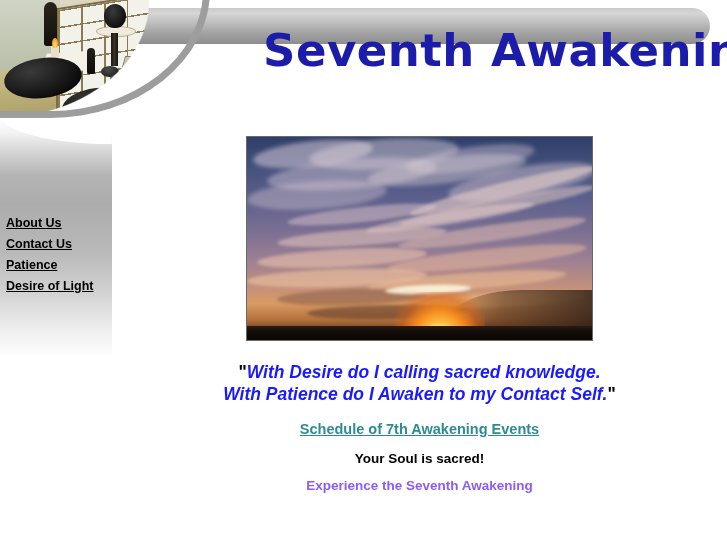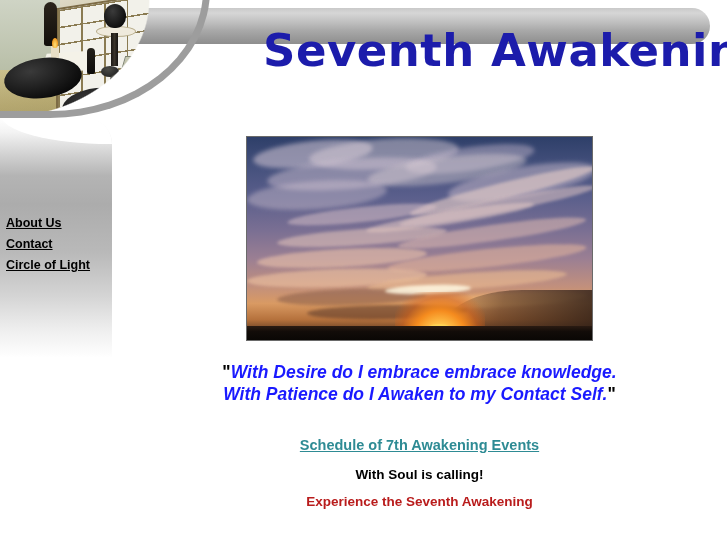--- a/index.html
+++ b/index.html
@@ -326,21 +326,21 @@
   #tagline {
     margin: 14px 0 0;
     font-family: "Liberation Sans", sans-serif;
     font-size: 14.5px;
     font-weight: bold;
     color: #000000;
   }
 
   #schedule-link {
     display: inline-block;
-    margin: 32px 0 0;
+    margin: 16px 0 0;
     font-family: "Liberation Sans", sans-serif;
     font-size: 14.5px;
     font-weight: bold;
     color: #2e8b94;
     text-decoration: underline;
     cursor: pointer;
   }
 
   #soul-line {
     margin: 13px 0 0;
@@ -348,21 +348,21 @@
     font-size: 13.5px;
     font-weight: bold;
     color: #000000;
   }
 
   #clipped-line {
     margin: 12px 0 0;
     font-family: "Liberation Sans", sans-serif;
     font-size: 13.5px;
     font-weight: bold;
-    color: #b91c1c;
+    color: #8b5cf6;
   }
 </style>
 </head>
 <body>
 
 <div id="header">
 
   <div id="banner-tube-left"></div>
   <div id="banner-tube"></div>
 
@@ -391,22 +391,23 @@
   </div>
   <div id="swoosh-border"></div>
 
   <div id="site-title">Seventh Awakening</div>
 </div>
 
 <div id="sidebar">
   <div id="sidebar-curve"></div>
   <nav id="nav">
     <a class="nav-item" href="#">About Us</a>
-    <a class="nav-item" href="#">Contact</a>
-    <a class="nav-item" href="#">Circle of Light</a>
+    <a class="nav-item" href="#">Contact Us</a>
+    <a class="nav-item" href="#">Patience</a>
+    <a class="nav-item" href="#">Desire of Light</a>
   </nav>
 </div>
 
 <div id="main">
 
   <div id="sunset-photo">
     <div id="sky"></div>
 
     <div class="cloud" style="left:6px;  top:4px;   width:120px; height:26px; background:rgba(214,200,214,0.55); transform:rotate(-6deg);"></div>
     <div class="cloud" style="left:62px; top:2px;   width:150px; height:30px; background:rgba(226,212,220,0.45); transform:rotate(-4deg);"></div>
@@ -431,23 +432,23 @@
     <div class="streak" style="left:60px;  top:168px; width:160px; height:14px; background:rgba(90,56,42,0.55);   transform:rotate(-1deg);"></div>
     <div class="streak" style="left:138px; top:148px; width:86px;  height:9px;  background:rgba(255,248,226,0.85); transform:rotate(-2deg);"></div>
 
     <div id="ridge-right"></div>
     <div id="sun-glow"></div>
     <div id="sun-core"></div>
     <div id="horizon"></div>
   </div>
 
   <p class="quote">
-    <span class="qmark">"</span><span>With Desire do I embrace embrace knowledge.</span><br>
+    <span class="qmark">"</span><span>With Desire do I calling sacred knowledge.</span><br>
     <span>With Patience do I Awaken to my Contact Self.</span><span class="qmark">"</span>
   </p>
 
 
   <a id="schedule-link" href="#">Schedule of 7th Awakening Events</a>
 
-  <p id="soul-line">With Soul is calling!</p>
+  <p id="soul-line">Your Soul is sacred!</p>
 
   <p id="clipped-line">Experience the Seventh Awakening</p>
 </div>
 
 </body></html>

